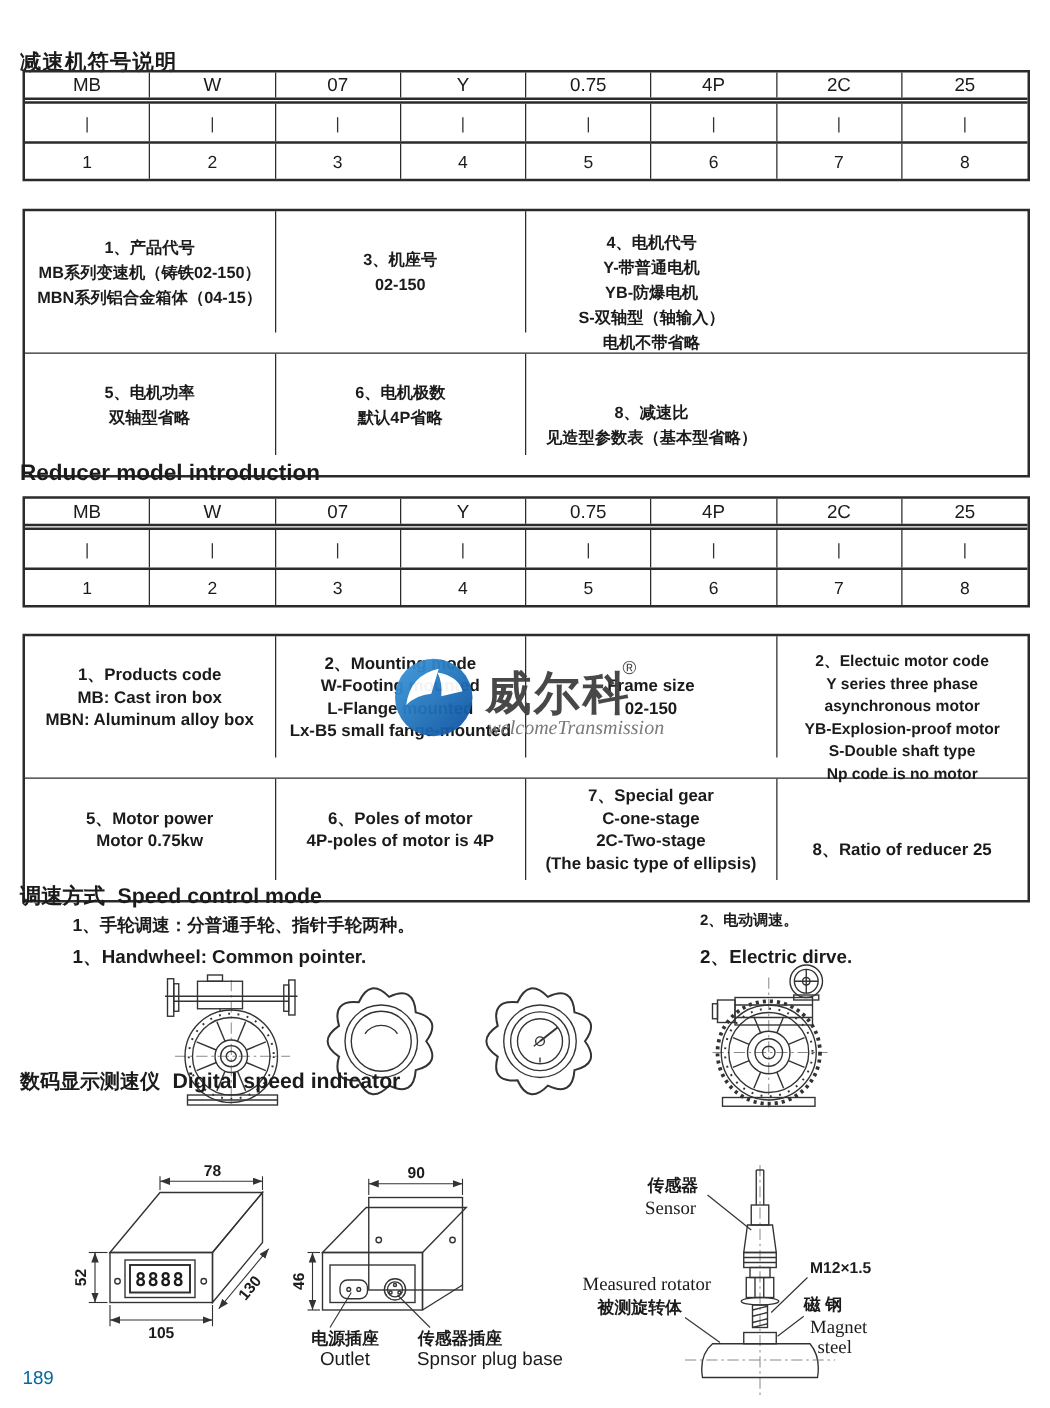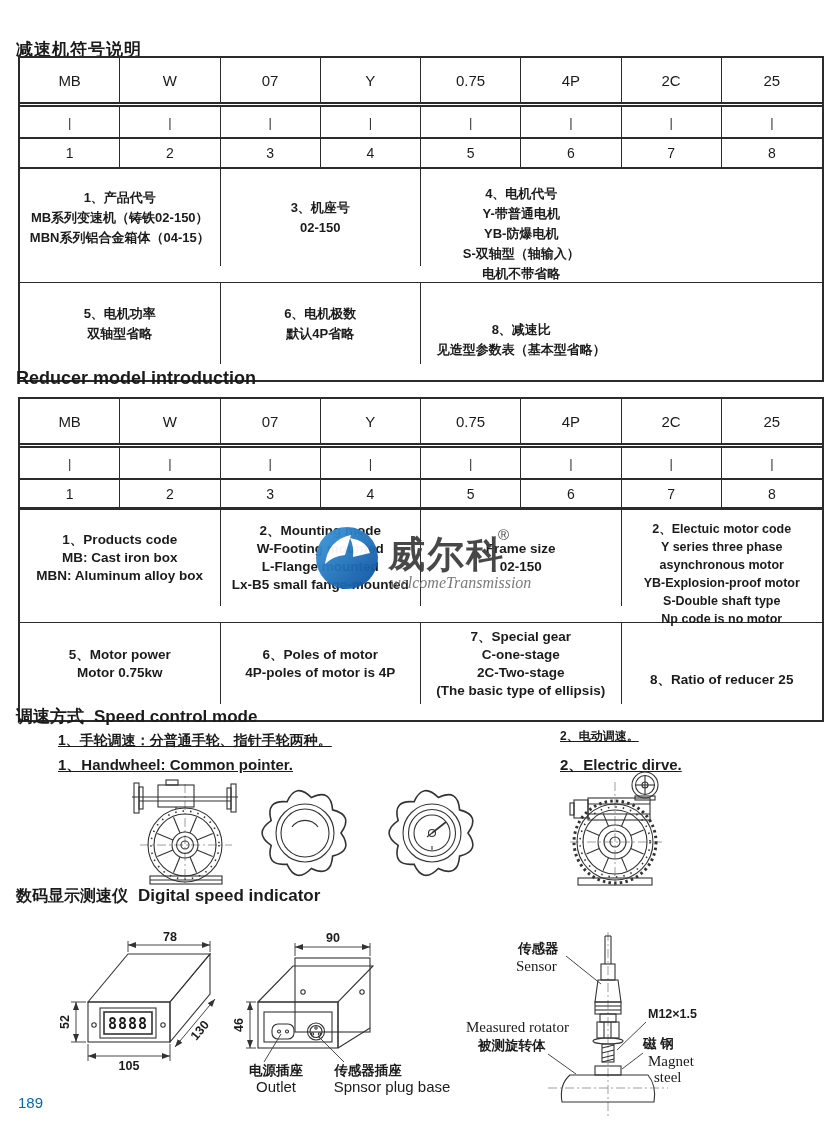--- a/index.html
+++ b/index.html
@@ -8,21 +8,21 @@
   .hd-cn{position:absolute;left:16px;font-size:17px;font-weight:700;letter-spacing:1px;}
   .hd-en{position:absolute;left:16px;font-size:18px;font-weight:700;}
   
   .symtab{position:absolute;left:18px;width:802px;border:2px solid #2b2b2b;}
   .symrow{display:grid;grid-template-columns:repeat(8,1fr);}
   .symrow.r1{border-bottom:5px double #2b2b2b;}
   .symrow.r2{border-bottom:2px solid #2b2b2b;}
   .symcell{display:flex;align-items:center;justify-content:center;border-right:1.5px solid #2b2b2b;
            font-size:15px;}
   .symcell:last-child{border-right:none;}
-  .r1 .symcell{height:44px;}
+  .r1 .symcell{height:20px;}
   .r2 .symcell{height:30px;font-size:13px;color:#333;}
   .r3 .symcell{height:28px;font-size:14px;}
   
   .exptab{position:absolute;left:18px;width:802px;border:2px solid #2b2b2b;}
   .exprow{display:grid;grid-template-columns:repeat(4,1fr);}
   .exprow.e1{border-bottom:1.5px solid #2b2b2b;}
   .expcell{display:flex;flex-direction:column;align-items:center;justify-content:center;
            border-right:1.5px solid #2b2b2b;text-align:center;font-size:13px;font-weight:700;
            line-height:20px;padding:2px 4px;box-sizing:border-box;}
   .expcell:last-child{border-right:none;margin-top:16px;}
@@ -31,21 +31,21 @@
   .exptab.en .expcell{line-height:18px;font-size:13.5px;}
   
   .wm{position:absolute;left:312px;top:524px;width:300px;height:92px;opacity:.95;pointer-events:none;}
   .wm .brand{position:absolute;left:76px;top:6px;font-size:37px;font-weight:700;color:#3f3f3f;letter-spacing:2px;}
   .wm .reg{position:absolute;left:186px;top:2px;font-size:15px;color:#3f3f3f;font-weight:400;}
   .wm .sub{position:absolute;left:78px;top:50px;font-family:"Liberation Serif",serif;font-style:italic;
            font-size:16px;color:#737373;letter-spacing:0;}
   
   .sc-title{position:absolute;left:16px;top:705px;font-size:17px;font-weight:700;}
   .sc-title .en{margin-left:10px;letter-spacing:0;}
-  .sc-item{position:absolute;font-weight:700;text-decoration:underline;}
+  .sc-item{position:absolute;font-weight:700;}
   
   svg.draw{position:absolute;left:0;}
   .ln{stroke:#333;fill:none;stroke-width:1.1px;}
   .ln2{stroke:#333;fill:none;stroke-width:1.6px;}
   .cl{stroke:#777;fill:none;stroke-width:.7px;stroke-dasharray:9 3 2 3;}
   .dots{stroke:#333;fill:none;stroke-width:1.6px;stroke-dasharray:1.5 6;}
   .teeth{stroke:#333;fill:none;stroke-width:3px;stroke-dasharray:2.5 3.2;}
   .dim{stroke:#333;fill:none;stroke-width:.9px;}
   text.lbl{stroke:none;fill:#1b1b1b;font-family:"Liberation Sans",sans-serif;}
   text.dimt{font-size:12.5px;font-weight:700;}
@@ -316,21 +316,21 @@
       <rect class="ln" x="570" y="33" width="4" height="12"></rect>
       <circle class="ln" cx="645" cy="15" r="13"></circle>
       <circle class="ln" cx="645" cy="15" r="9.5"></circle>
       <circle class="ln" cx="645" cy="15" r="3"></circle>
       <line class="ln" x1="645" y1="5.5" x2="645" y2="24.5"></line>
       <line class="ln" x1="635.5" y1="15" x2="654.5" y2="15"></line>
       <rect class="ln" x="635" y="26" width="20" height="4"></rect>
     </g>
   </svg>
 
-  <div class="sc-title" style="top:886px;">
+  <div class="sc-title" style="top:855px;">
     <span style="font-size:16px;">数码显示测速仪</span><span class="en">Digital speed indicator</span>
   </div>
 
   <svg class="draw" style="top:928px;" width="840" height="192" viewBox="0 0 840 192">
     <defs>
       <marker id="ar" markerWidth="9" markerHeight="8" refX="8" refY="3" orient="auto-start-reverse" markerUnits="userSpaceOnUse">
         <path d="M0,0 L8,3 L0,6 Z" fill="#333" stroke="none"></path>
       </marker>
     </defs>
 

